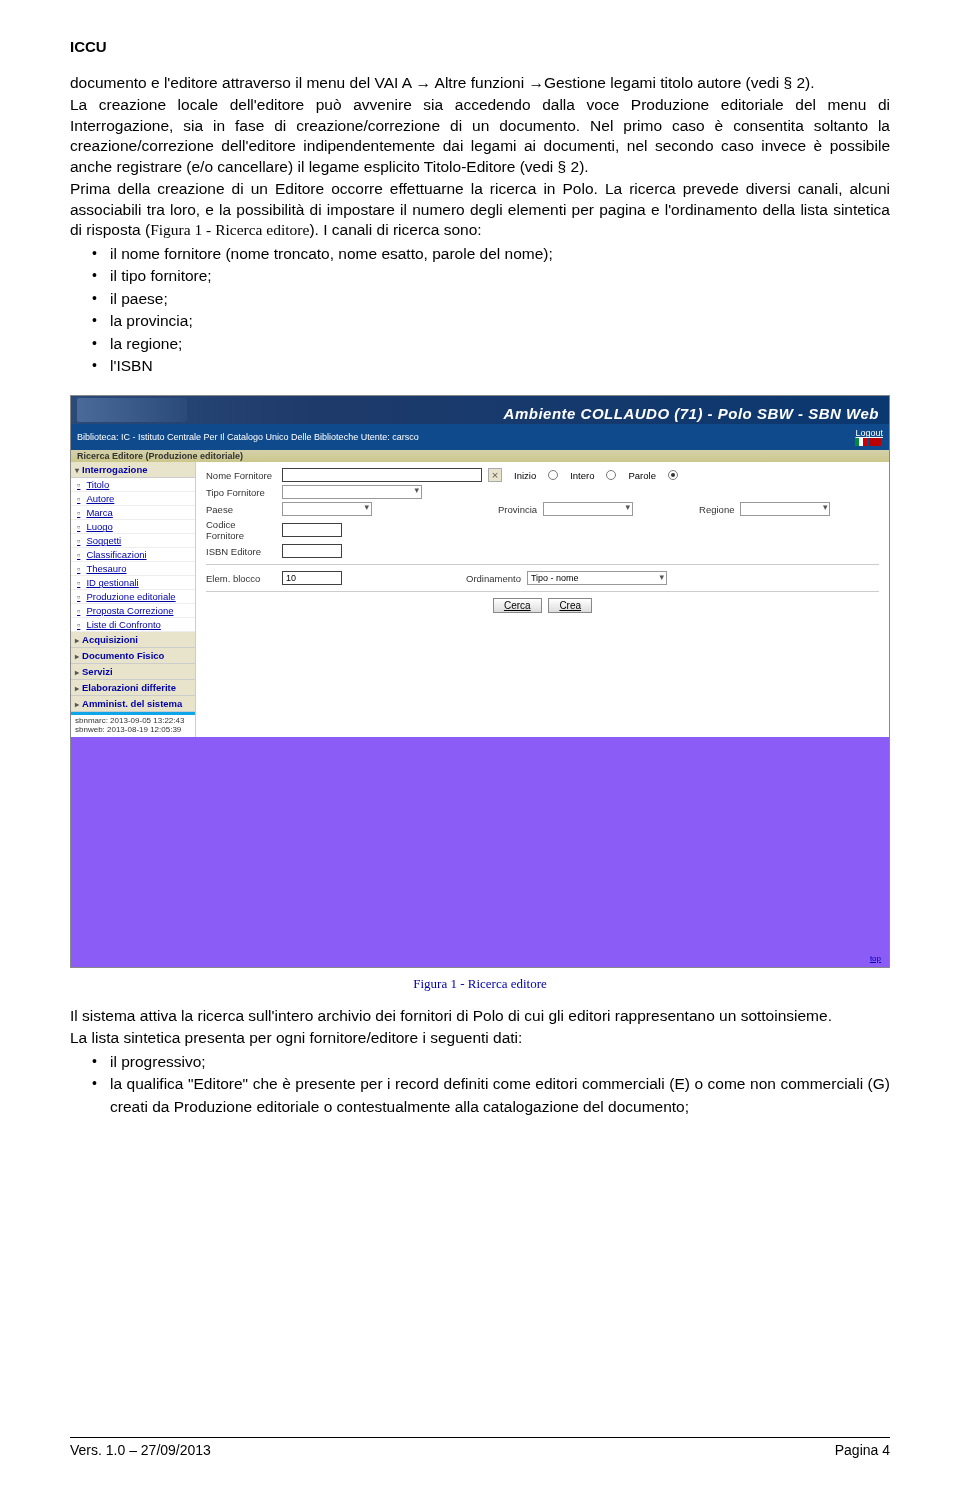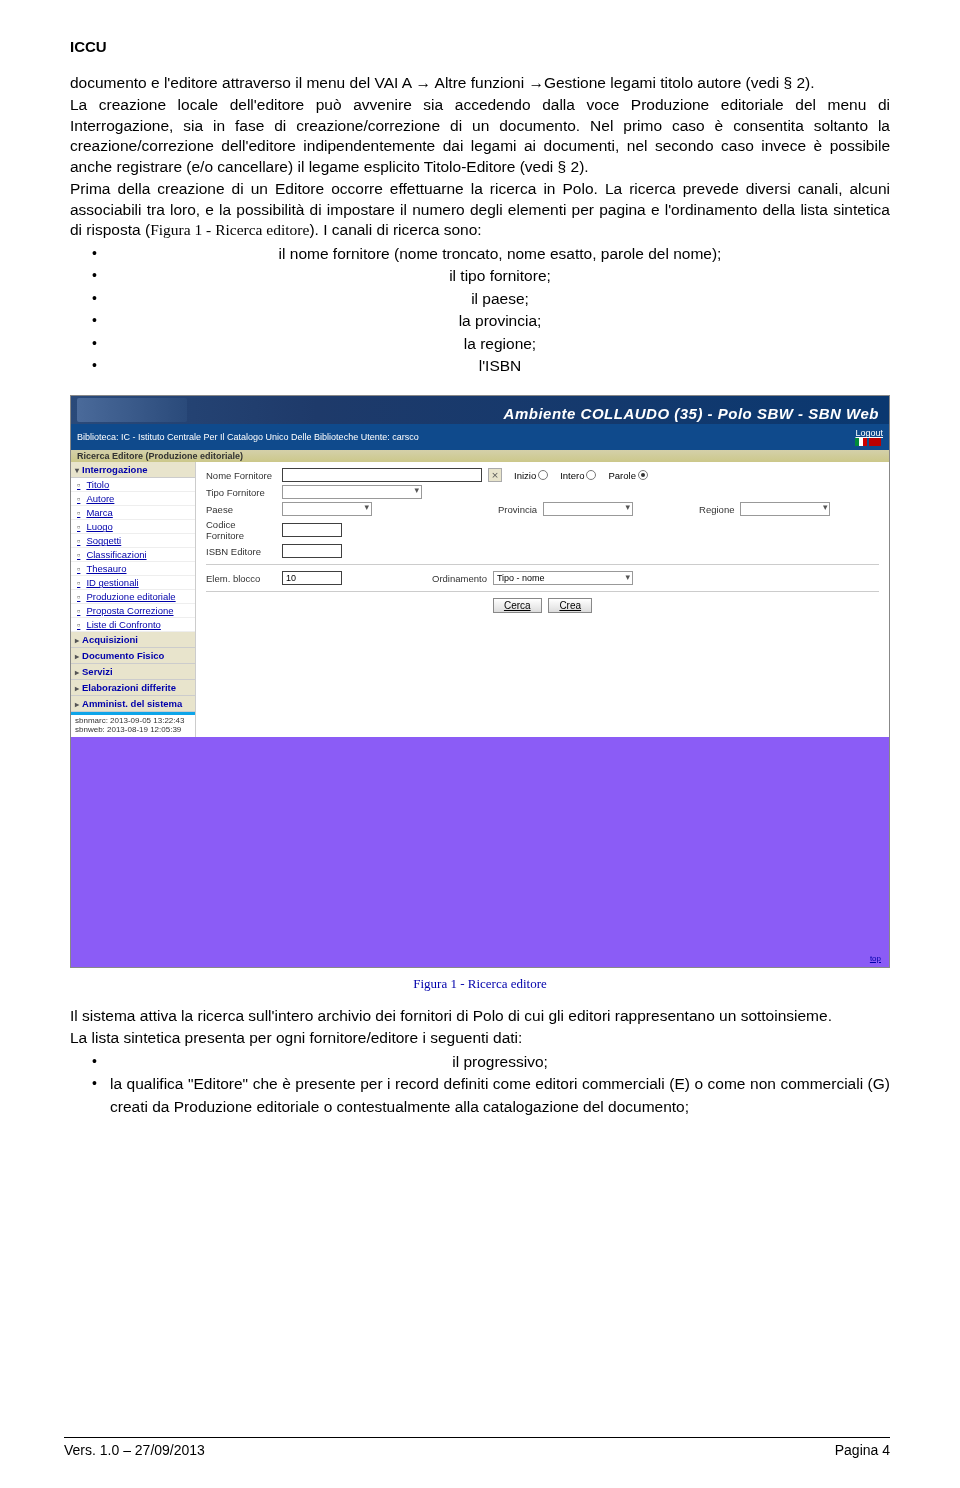--- a/index.html
+++ b/index.html
@@ -27,21 +27,21 @@
   .body-text p { margin-bottom: 2px; }
   ul.bullets {
     list-style: none;
     padding-left: 40px;
     margin-top: 2px;
   }
   ul.bullets li {
     position: relative;
     font-size: 15.5px;
     line-height: 1.45;
-    text-align: center;
+    text-align: left;
   }
   ul.bullets li::before {
     content: "•";
     position: absolute;
     left: -18px;
     top: 0;
     font-size: 14px;
   }
   .screenshot {
     margin: 18px 0 0 0;
@@ -182,21 +182,21 @@
   .ss-ico {
     width: 14px; height: 14px;
     display: inline-block;
     background: #e8e4cc;
     border: 1px solid #aaa;
     text-align: center;
     font-size: 9px;
     line-height: 12px;
     color: #555;
   }
-  .ss-radio { display: inline-flex; align-items: center; gap: 2px; margin-left: 6px; }
+  .ss-radio { display: inline-flex; align-items: center; gap: 12px; margin-left: 6px; }
   .ss-radio .dot {
     width: 10px; height: 10px; border: 1px solid #777; border-radius: 50%;
     display: inline-block; position: relative;
   }
   .ss-radio .dot.on::after {
     content: ""; position: absolute; left: 2px; top: 2px;
     width: 4px; height: 4px; background: #333; border-radius: 50%;
   }
   .ss-divider { border-top: 1px solid #ccc; margin: 6px 0; }
   .ss-btns { text-align: center; margin-top: 6px; }
@@ -223,21 +223,21 @@
   .caption {
     text-align: center;
     color: #0000aa;
     font-size: 13px;
     margin: 8px 0 14px 0;
     font-family: "Times New Roman", serif;
   }
   .footer {
     position: absolute;
     bottom: 30px;
-    left: 64px;
+    left: 70px;
     right: 70px;
     border-top: 1px solid #000;
     padding-top: 4px;
     display: flex;
     justify-content: space-between;
     font-size: 14px;
     font-family: Verdana, sans-serif;
   }
 </style>
 </head>
@@ -258,21 +258,21 @@
       <li>il paese;</li>
       <li>la provincia;</li>
       <li>la regione;</li>
       <li>l'ISBN</li>
     </ul>
   </div>
 
   <div class="screenshot">
     <div class="ss-banner">
       <div class="ss-banner-logo"></div>
-      <div class="ss-banner-title">Ambiente COLLAUDO (35) - Polo SBW - SBN Web</div>
+      <div class="ss-banner-title">Ambiente COLLAUDO (71) - Polo SBW - SBN Web</div>
     </div>
     <div class="ss-bar2">
       <span>Biblioteca: IC - Istituto Centrale Per Il Catalogo Unico Delle Biblioteche  Utente: carsco</span>
       <span>
         <span style="text-decoration:underline;text-align:right;">Logout</span>
         <span class="flags">
           <span class="flag flag-it"></span>
           <span class="flag flag-uk"></span>
         </span>
       </span>
@@ -337,21 +337,21 @@
           <span class="ss-inp w60"></span>
         </div>
         <div class="ss-form-row">
           <span class="lbl">ISBN Editore</span>
           <span class="ss-inp w60"></span>
         </div>
         <div class="ss-divider"></div>
         <div class="ss-form-row">
           <span class="lbl">Elem. blocco</span>
           <span class="ss-inp w60" style="padding-left:3px;font-size:9px;line-height:12px;">10</span>
-          <span class="lbl2" style="margin-left:84px;">Ordinamento</span>
+          <span class="lbl2" style="margin-left:118px;">Ordinamento</span>
           <span class="ss-sel w140" style="padding-left:3px;font-size:9px;line-height:12px;">Tipo - nome</span>
         </div>
         <div class="ss-divider"></div>
         <div class="ss-btns">
           <span class="ss-btn">Cerca</span>
           <span class="ss-btn">Crea</span>
         </div>
       </div>
     </div>
     <div class="ss-blank" style="position:relative;">

